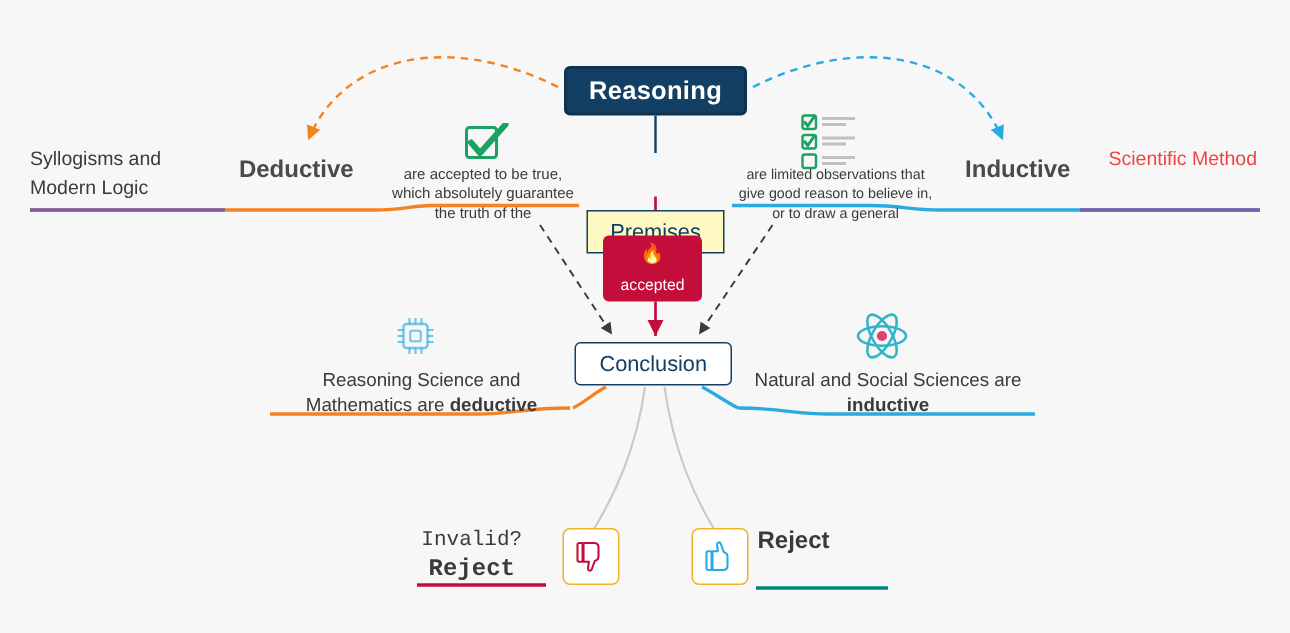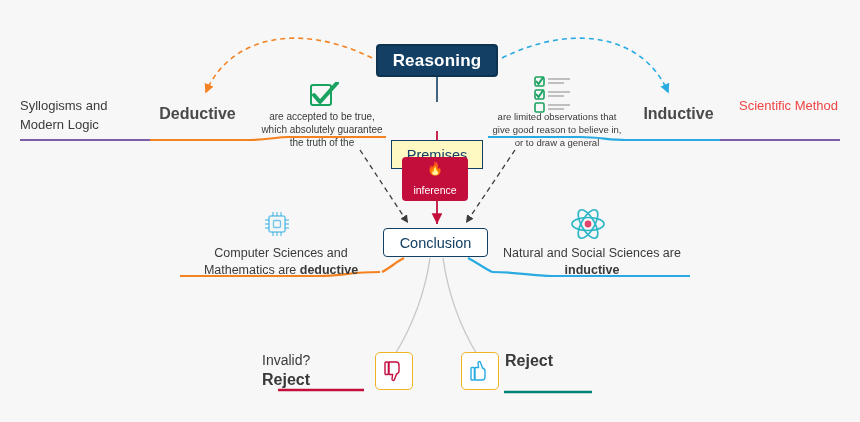--- a/index.html
+++ b/index.html
@@ -176,24 +176,25 @@
     color: #3a3a3a;
     font-size: 12.5px;
     line-height: 17px;
   }
   .txt-cs-math b, .txt-natural b { font-weight: bold; }
   
   .lbl-invalid {
     left: 262px;
     top: 351px;
     width: 105px;
-    text-align: left;
+    text-align: center;
     color: #3a3a3a;
     font-size: 14px;
     line-height: 19px;
+    font-family: Liberation Mono, monospace;
   }
   .lbl-invalid .strong { font-weight: bold; font-size: 16px; }
   .lbl-valid {
     left: 505px;
     top: 351px;
     width: 105px;
     text-align: left;
     color: #3a3a3a;
     font-size: 14px;
     line-height: 19px;
@@ -265,21 +266,21 @@
   <div class="node box-reasoning">
     <span>Reasoning</span>
   </div>
 
   <div class="node box-premises">
     <span>Premises</span>
   </div>
 
   <div class="node box-inference">
     <span class="flame">🔥</span>
-    <span>inference</span>
+    <span>accepted</span>
   </div>
 
   <div class="node box-conclusion">
     <span>Conclusion</span>
   </div>
 
   <div class="node lbl-deductive">
     <span>Deductive</span>
   </div>
   <div class="node lbl-inductive">
@@ -349,21 +350,21 @@
   <div class="icon-wrap" style="left:570px; top:207px; width:36px; height:34px;">
     <svg width="36" height="34" viewBox="0 0 36 34">
       <ellipse cx="18" cy="17" rx="16" ry="6.5" fill="none" stroke="#2fb5c8" stroke-width="1.7"></ellipse>
       <ellipse cx="18" cy="17" rx="16" ry="6.5" fill="none" stroke="#2fb5c8" stroke-width="1.7" transform="rotate(60 18 17)"></ellipse>
       <ellipse cx="18" cy="17" rx="16" ry="6.5" fill="none" stroke="#2fb5c8" stroke-width="1.7" transform="rotate(120 18 17)"></ellipse>
       <circle cx="18" cy="17" r="3.4" fill="#e0446d"></circle>
     </svg>
   </div>
 
   <div class="node txt-cs-math">
-    <span>Computer Sciences and Mathematics are </span><b>deductive</b>
+    <span>Reasoning Science and Mathematics are </span><b>deductive</b>
   </div>
   <div class="node txt-natural">
     <span>Natural and Social Sciences are </span><b>inductive</b>
   </div>
 
   <div class="node lbl-invalid">
     <div>Invalid?</div>
     <div class="strong">Reject</div>
   </div>
 

